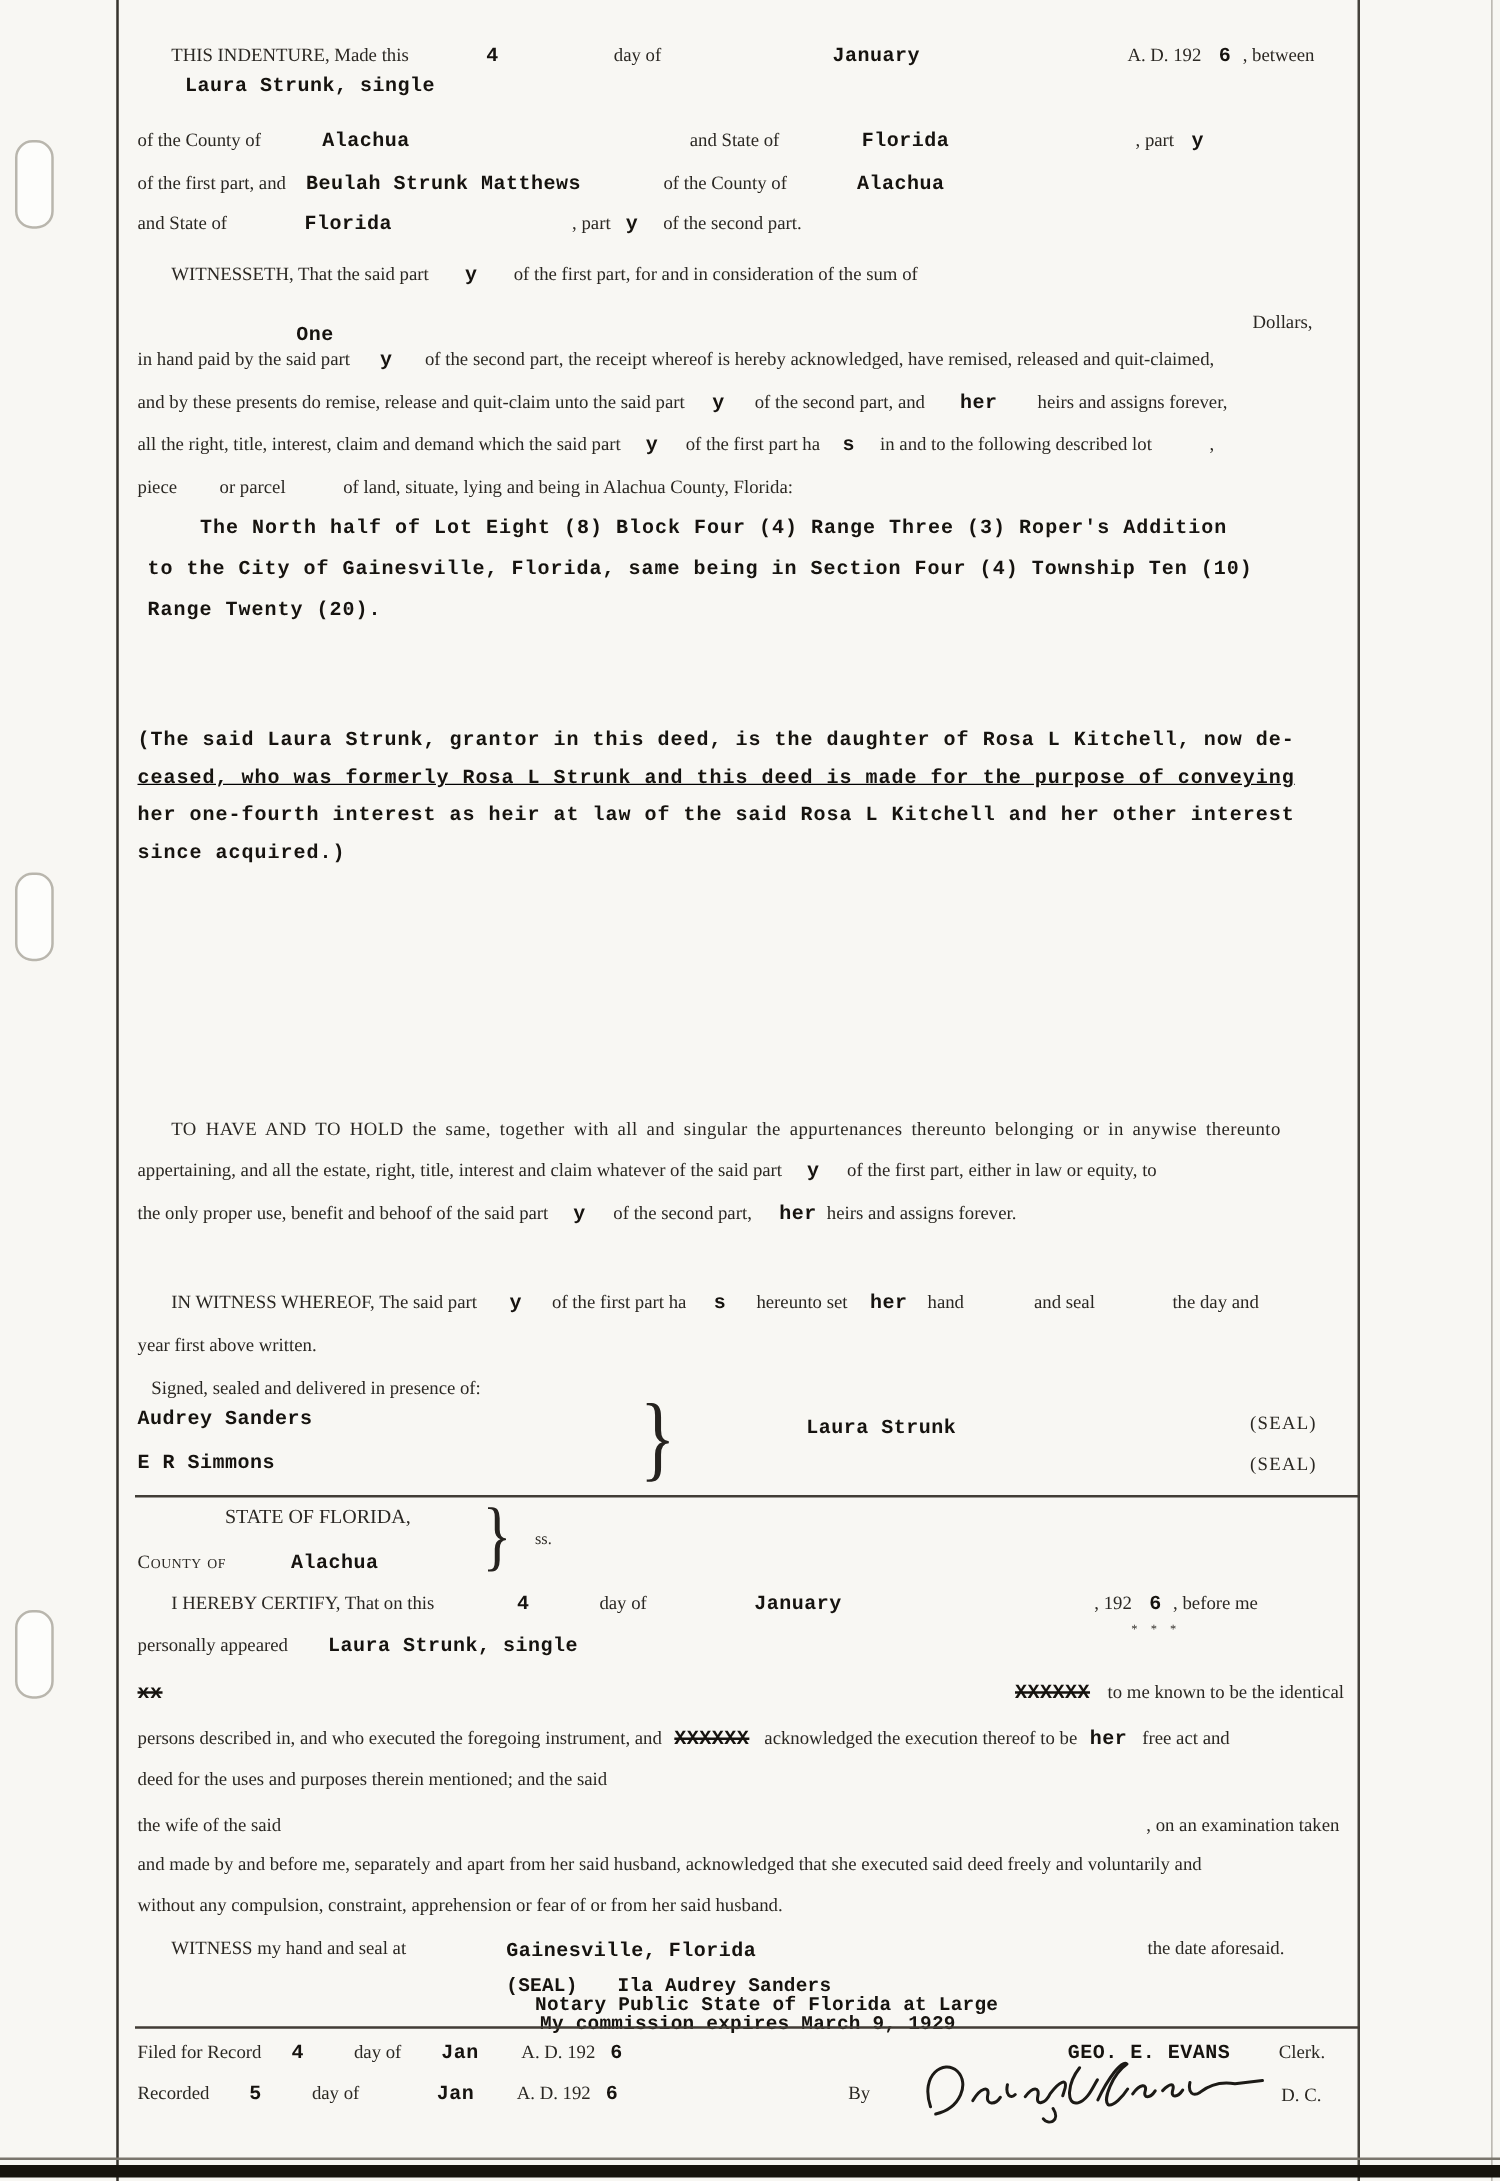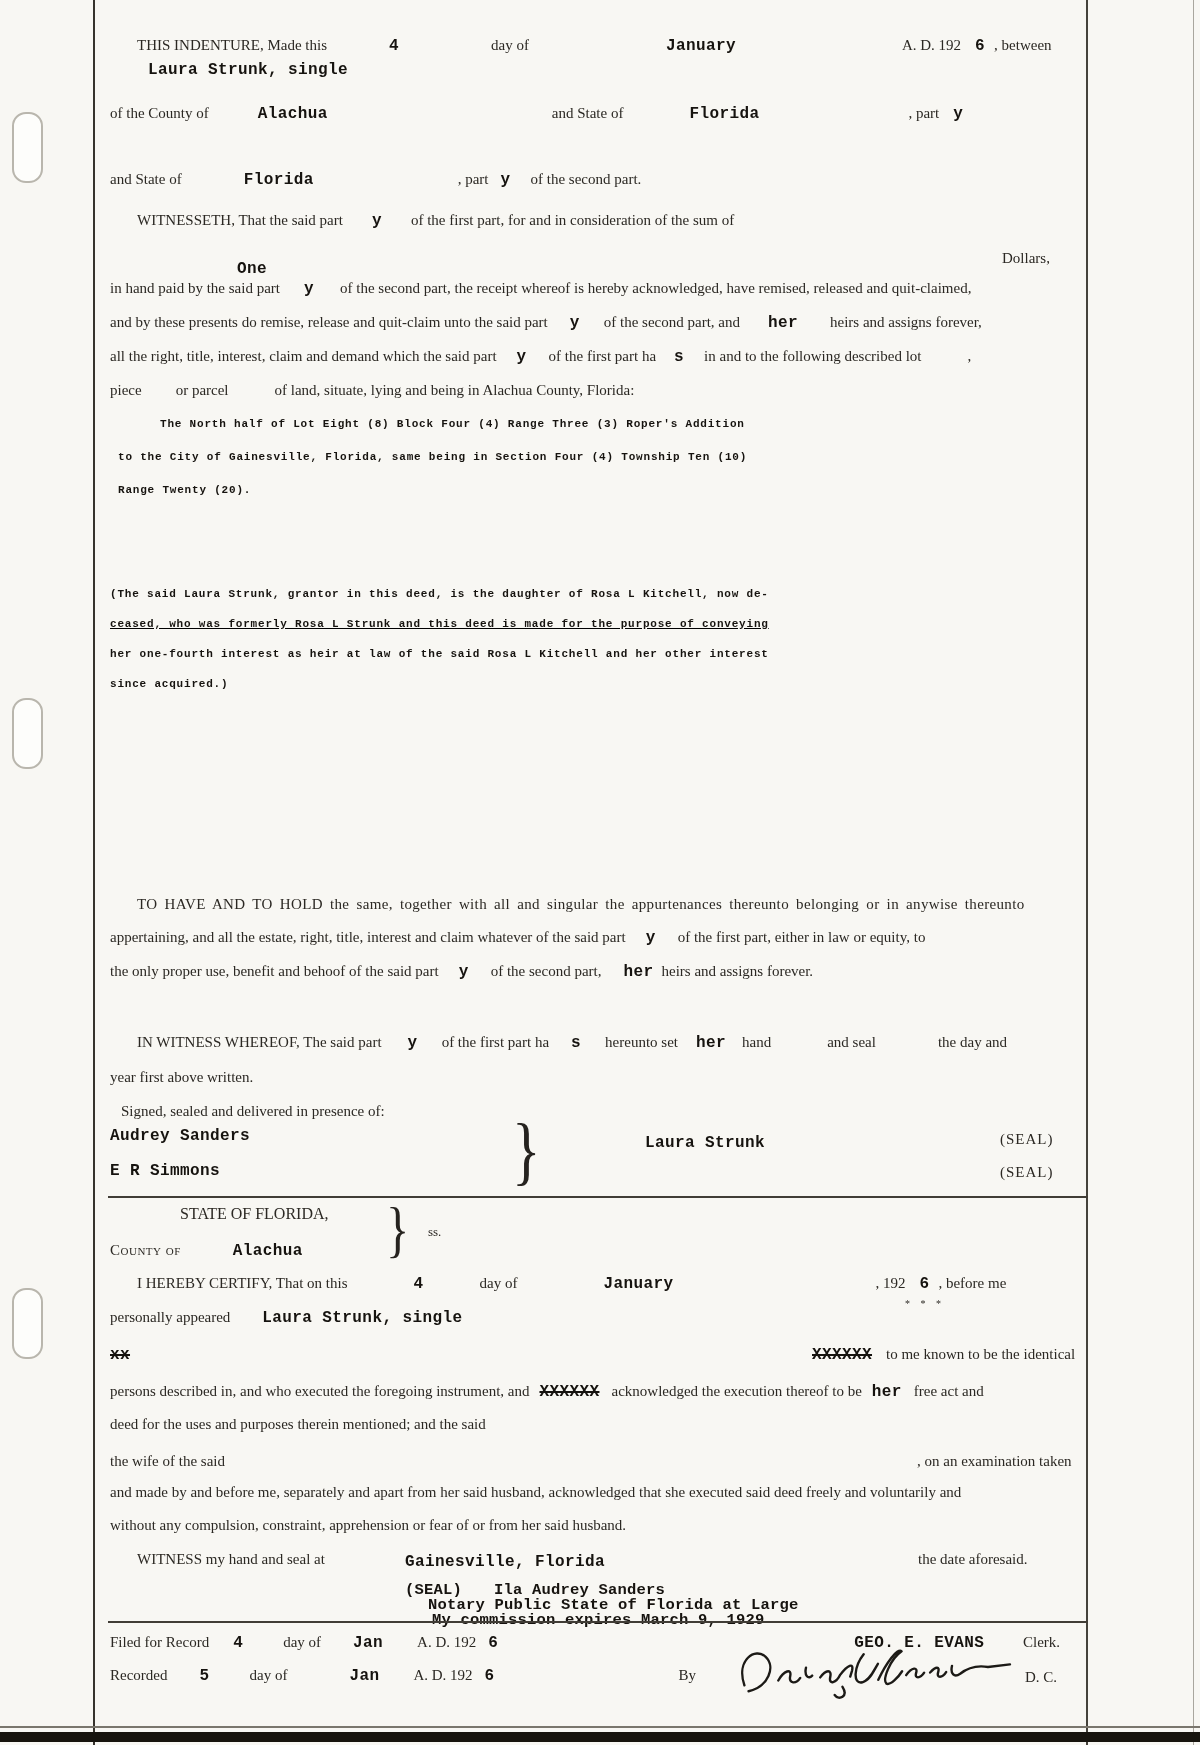--- a/index.html
+++ b/index.html
@@ -1,21 +1,21 @@
 <!DOCTYPE html>
 <html><head>
 <meta charset="utf-8">
 <style>
   html,body{margin:0;padding:0;background:#e8e6e1;}
   #page{position:relative;width:1200px;height:1745px;background:#f8f7f3;overflow:hidden;}
   .p{font-family:"Liberation Serif","DejaVu Serif",serif;font-size:15px;color:#2b2823;white-space:nowrap;}
   .pbig{font-size:16px;}
   .sc{font-variant:small-caps;letter-spacing:.5px;}
   .t{font-family:"Liberation Mono","DejaVu Sans Mono",monospace;font-weight:700;font-size:16px;color:#16130f;white-space:nowrap;letter-spacing:.4px;}
-  .tb{font-size:11px;letter-spacing:.8px;}
+  .tb{font-size:16px;letter-spacing:.8px;}
   .tn{font-size:15.5px;letter-spacing:.2px;}
   .ln{position:absolute;white-space:nowrap;}
   .wide{letter-spacing:.35px;word-spacing:3px;}
   .xx{text-decoration:line-through;text-decoration-thickness:2px;}
   .brace{position:absolute;font-family:"Liberation Serif",serif;font-weight:400;color:#26231f;line-height:1;transform:scaleX(.78);transform-origin:left top;}
   .rule{position:absolute;background:#413d36;}
   .vline{position:absolute;top:0;bottom:0;}
   .punch{position:absolute;left:12px;width:27px;height:67px;border:2px solid #b9b6ad;border-radius:14px;background:#fdfdfb;}
   .seal{letter-spacing:1px;}
 </style>
@@ -46,20 +46,26 @@
     <span class="t">Laura Strunk, single</span>
   </div>
   <div class="ln" style="left:110px;top:104px;">
     <span class="p">of the County of</span>
     <span class="t" style="margin-left:45px;">Alachua</span>
     <span class="p" style="margin-left:220px;">and State of</span>
     <span class="t" style="margin-left:62px;">Florida</span>
     <span class="p" style="margin-left:145px;">, part</span>
     <span class="t" style="margin-left:10px;">y</span>
   </div>
+  <div class="ln" style="left:110px;top:138px;">
+    <span class="p">of the first part, and</span>
+    <span class="t" style="margin-left:12px;">Beulah Strunk Matthews</span>
+    <span class="p" style="margin-left:62px;">of the County of</span>
+    <span class="t" style="margin-left:52px;">Alachua</span>
+  </div>
   <div class="ln" style="left:110px;top:170px;">
     <span class="p">and State of</span>
     <span class="t" style="margin-left:58px;">Florida</span>
     <span class="p" style="margin-left:140px;">, part</span>
     <span class="t" style="margin-left:8px;">y</span>
     <span class="p" style="margin-left:16px;">of the second part.</span>
   </div>
 
   <div class="ln" style="left:137px;top:211px;">
     <span class="p">WITNESSETH, That the said part</span>

